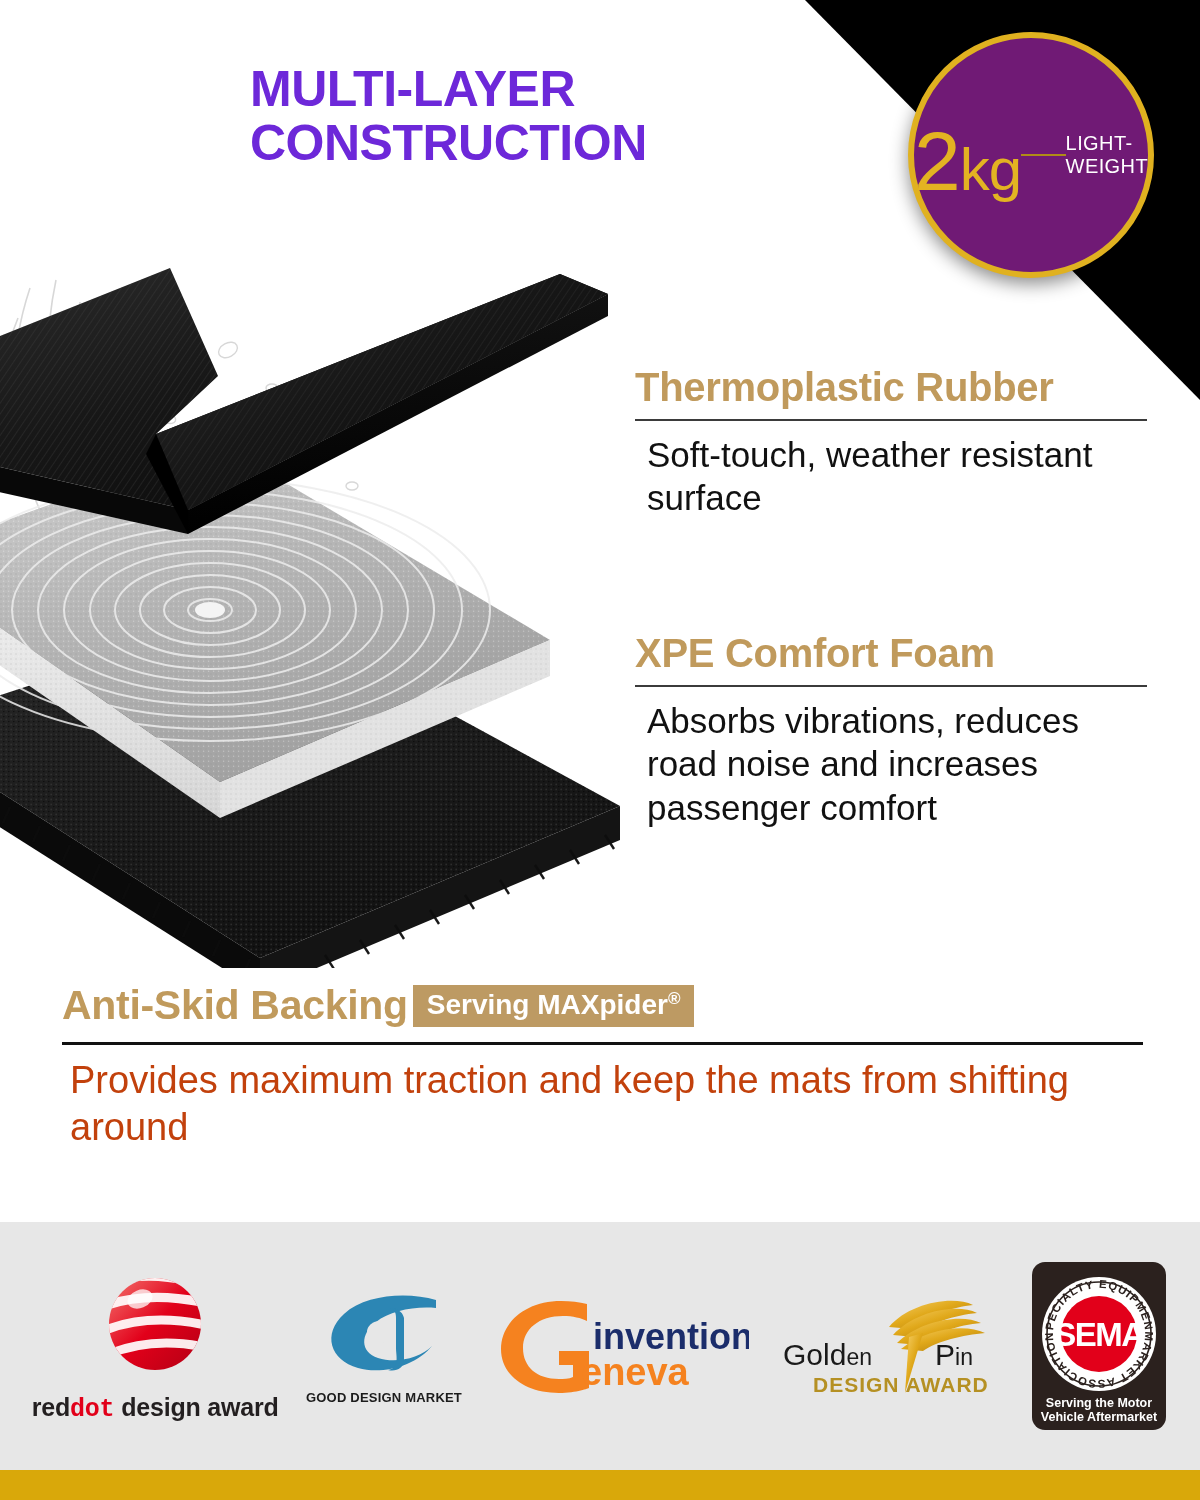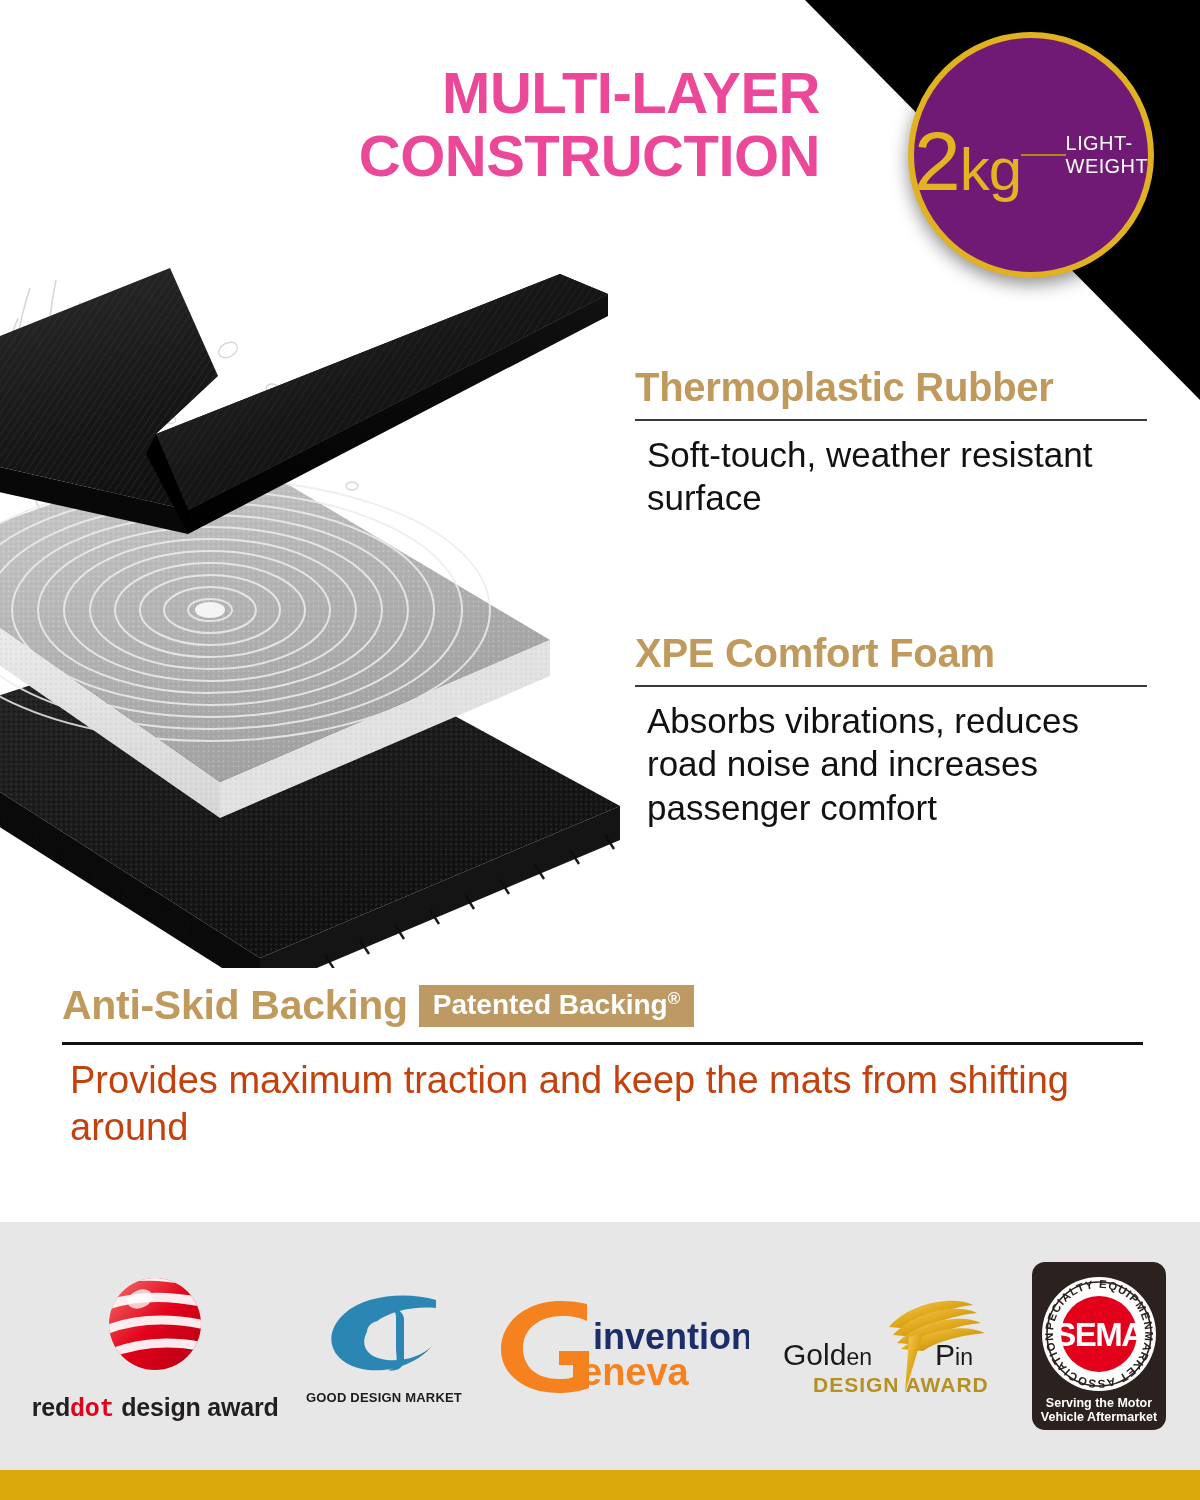--- a/index.html
+++ b/index.html
@@ -28,43 +28,43 @@
     color:#e3b322;font-size:84px;line-height:.92;font-weight:400;
     letter-spacing:-1px;margin-top:14px;
   }
   .badge-weight .unit{font-size:60px;}
   .badge-rule{width:128px;height:2px;background:#b08c17;margin:6px 0 7px;}
   .badge-sub{color:#ffffff;font-size:20px;letter-spacing:.4px;}
 
   
   .title{
     position:absolute;left:250px;top:62px;width:570px;z-index:3;
-    text-align:right;color:#ec4899;
-    font-size:58px;font-weight:bold;line-height:1.08;letter-spacing:-.5px;
+    text-align:left;color:#6d28d9;
+    font-size:50px;font-weight:bold;line-height:1.08;letter-spacing:-.5px;
   }
 
   
   .product{position:absolute;left:-40px;top:258px;width:700px;height:710px;z-index:1;}
 
   
   .feat{position:absolute;left:635px;width:512px;z-index:3;}
   .feat-1{top:366px;}
   .feat-2{top:632px;}
   .feat h3{
     margin:0;color:#c09a5c;font-size:40px;font-weight:bold;
     line-height:1.05;letter-spacing:-.3px;
   }
   .feat .rule{height:2px;background:#3b3b3b;margin:11px 0 8px;width:100%;}
   .feat p{
     margin:12px;color:#111111;font-size:35px;line-height:1.24;font-weight:400;
   }
 
   
   .antiskid{position:absolute;left:62px;top:982px;width:1081px;z-index:3;}
-  .antiskid-head{display:flex;align-items:center;gap:11px;}
+  .antiskid-head{display:flex;align-items:center;gap:5px;}
   .antiskid-head h3{
     margin:0;color:#c09a5c;font-size:41px;font-weight:bold;letter-spacing:-.3px;
     white-space:nowrap;
   }
   .patent-chip{
     background:#bd9a63;color:#ffffff;font-size:28px;font-weight:bold;
     padding:5px 14px 7px;line-height:1.06;white-space:nowrap;
   }
   .patent-chip sup{font-size:17px;vertical-align:super;}
   .antiskid .rule{height:3px;background:#111111;margin:13px 0 12px;width:100%;}
@@ -244,21 +244,21 @@
 
   <div class="feat feat-2">
     <h3>XPE Comfort Foam</h3>
     <div class="rule"></div>
     <p>Absorbs vibrations, reduces road noise and increases passenger comfort</p>
   </div>
 
   <div class="antiskid">
     <div class="antiskid-head">
       <h3>Anti-Skid Backing</h3>
-      <div class="patent-chip"><span>Patented  Backing</span><sup>®</sup></div>
+      <div class="patent-chip"><span>Serving  MAXpider</span><sup>®</sup></div>
     </div>
     <div class="rule"></div>
     <p>Provides maximum traction and keep the mats from shifting around</p>
   </div>
 
   <div class="awards">
 
     <div class="award">
       <svg width="118" height="118" viewBox="0 0 118 118">
         <defs>

